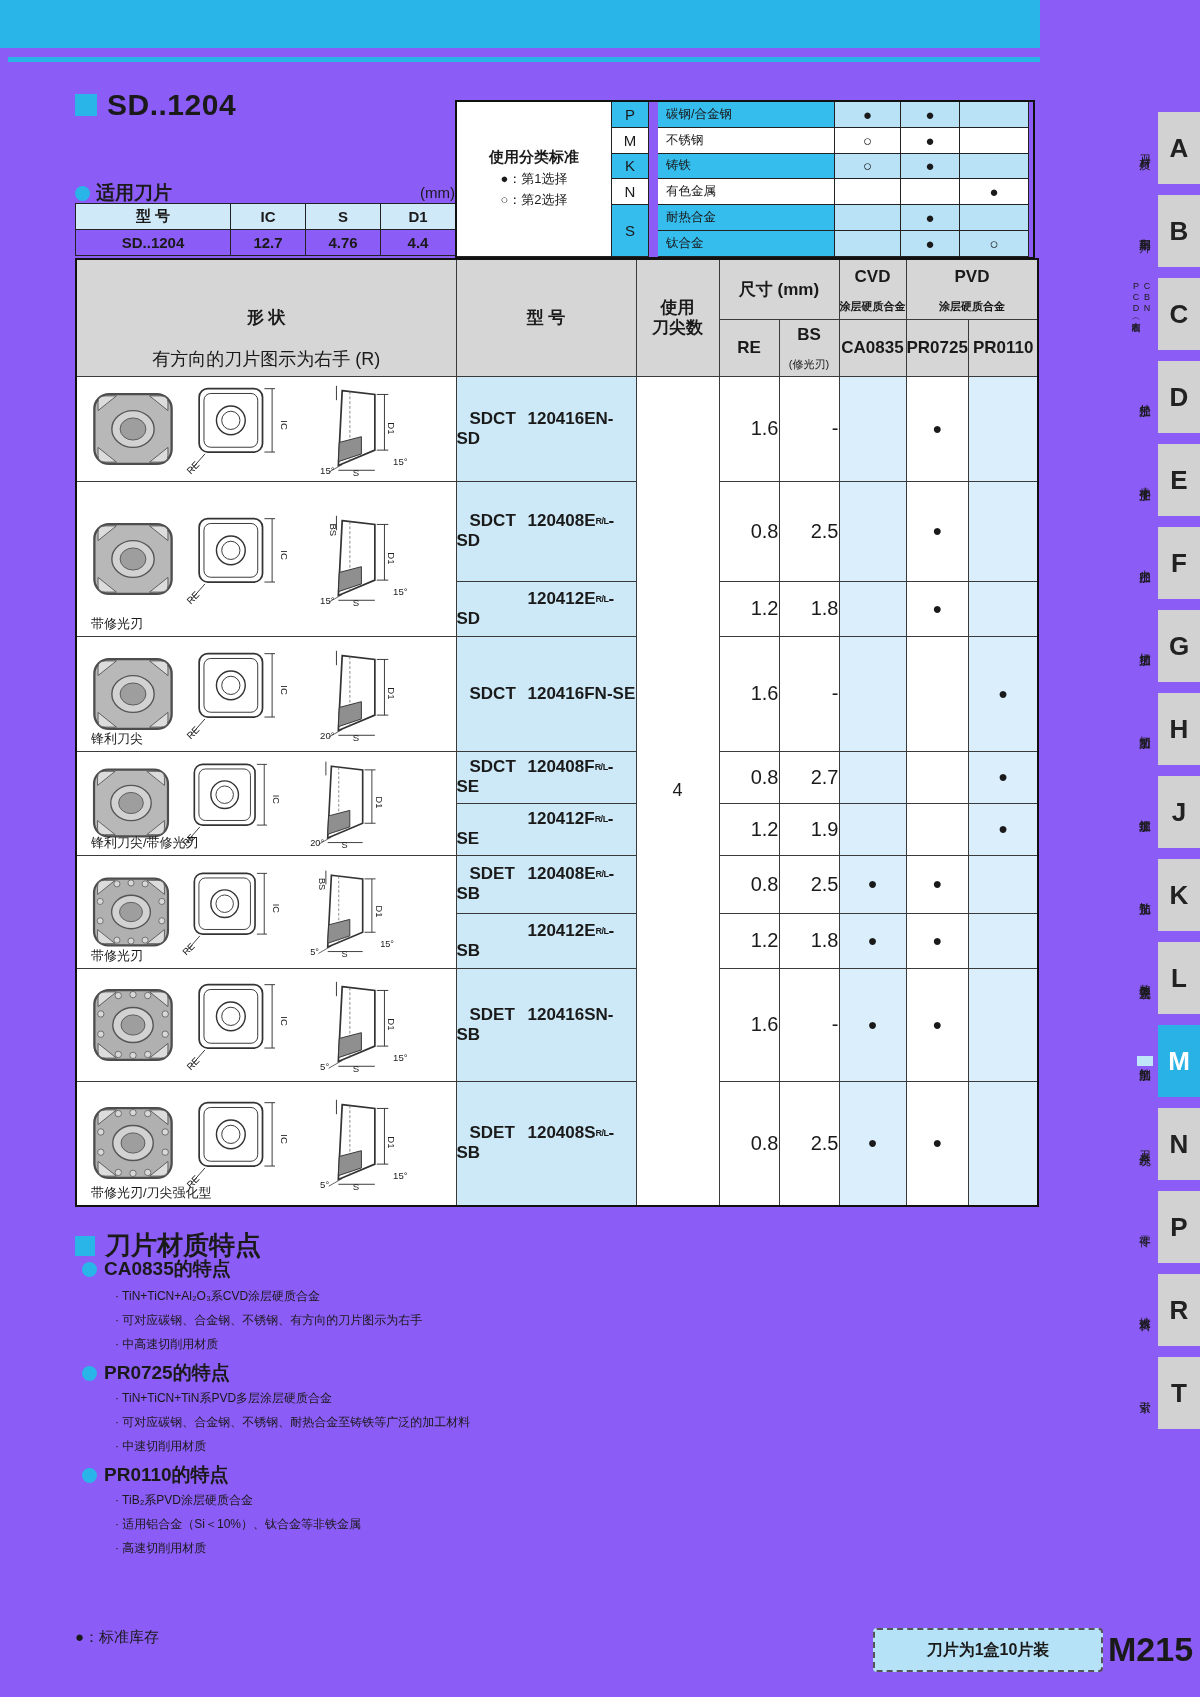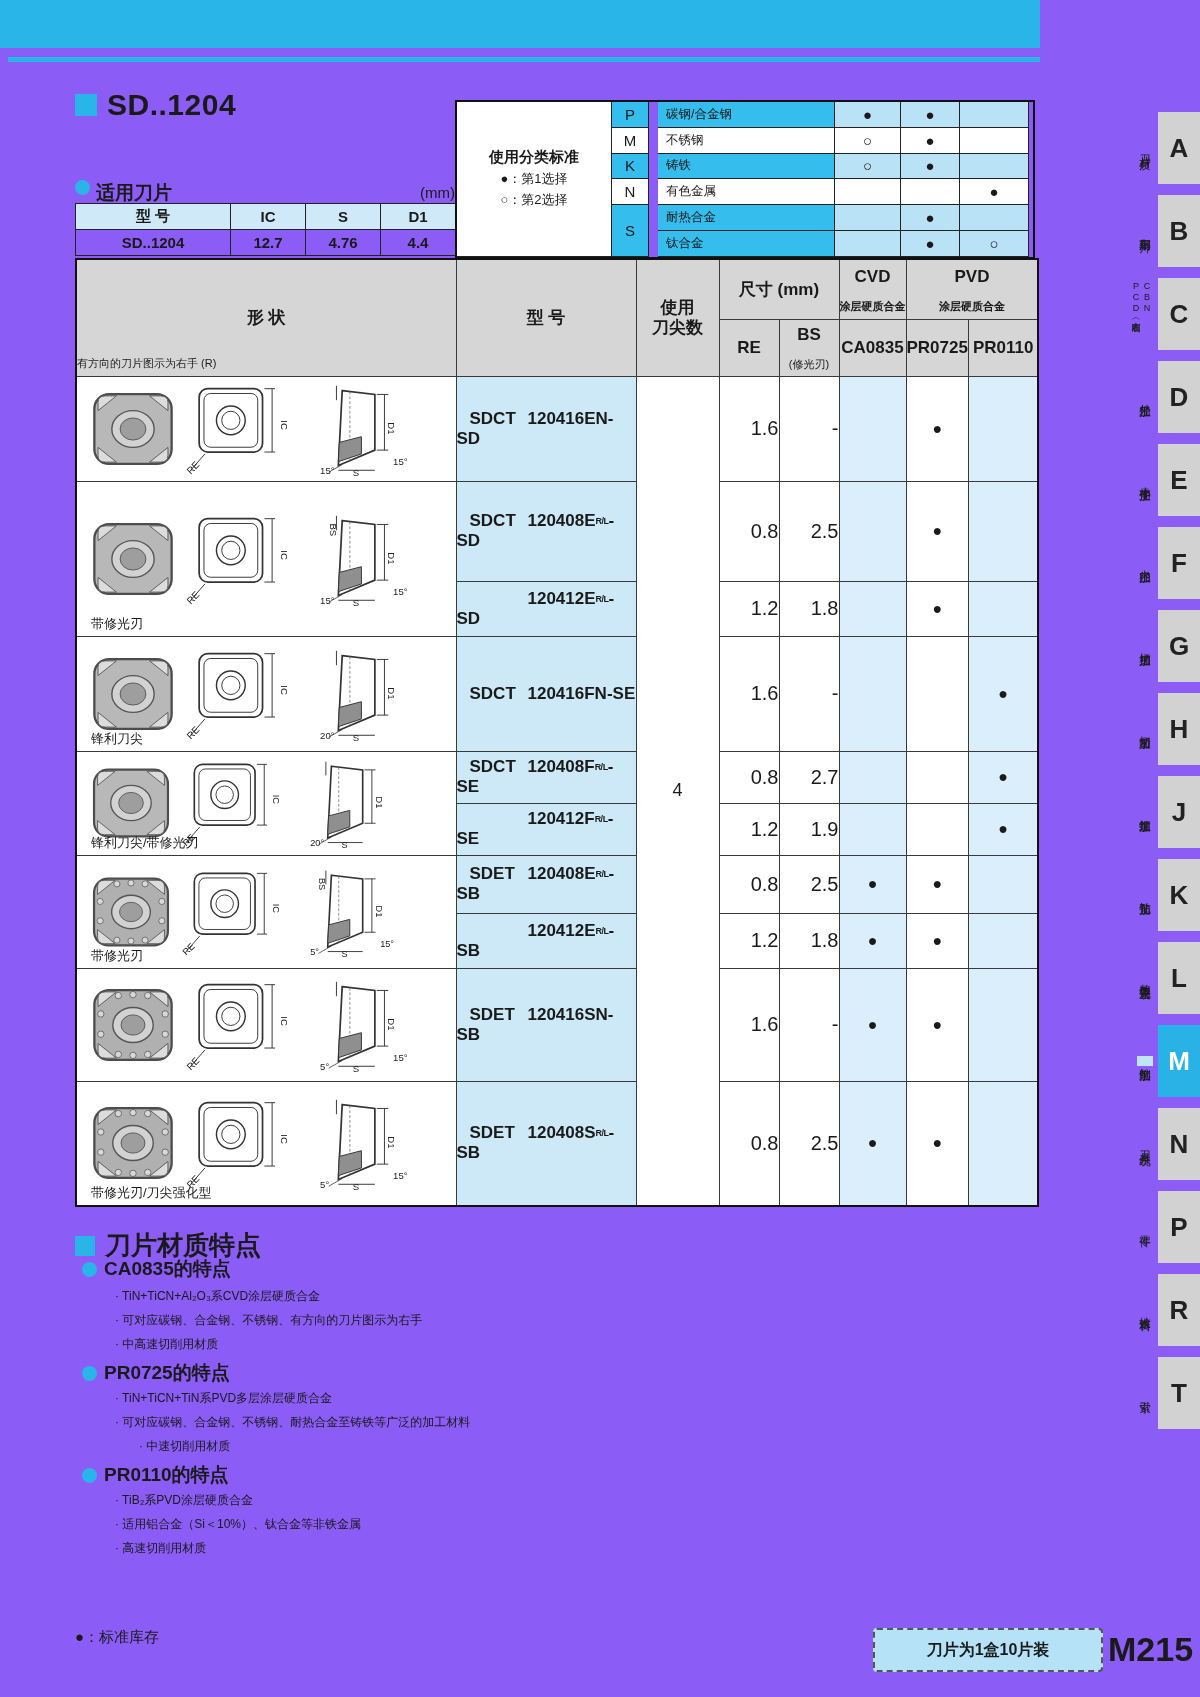--- a/index.html
+++ b/index.html
@@ -6,21 +6,21 @@
   .page{position:relative;width:1200px;height:1697px;background:#8b5cf6;overflow:hidden;
         font-family:"Liberation Sans","DejaVu Sans",sans-serif;color:#1a1a1a;}
   
   .topbar{position:absolute;left:0;top:0;width:1040px;height:48px;background:#29b5e8;}
   .topline{position:absolute;left:8px;top:57px;width:1032px;height:5px;background:#29b5e8;}
   
   .title-row{position:absolute;left:75px;top:88px;display:flex;align-items:center;gap:10px;}
   .cyan-square{width:22px;height:22px;background:#29b5e8;}
   .title-text{font-size:30px;font-weight:bold;letter-spacing:.5px;}
   
-  .appl-label{position:absolute;left:75px;top:180px;display:flex;gap:6px;font-size:19px;font-weight:bold;}
+  .appl-label{position:absolute;left:75px;top:180px;display:flex;align-items:center;gap:6px;font-size:19px;font-weight:bold;}
   .cyan-dot{width:15px;height:15px;border-radius:50%;background:#29b5e8;}
   .unit-mm{position:absolute;left:395px;top:184px;width:60px;text-align:right;font-size:15px;}
   table.appl{position:absolute;left:75px;top:203px;border-collapse:collapse;table-layout:fixed;}
   table.appl th,table.appl td{border:1.5px solid #222;height:25px;text-align:center;font-size:15px;padding:0;}
   table.appl th{background:#cfe9f8;font-weight:bold;}
   table.appl td{font-weight:bold;}
   
   .classif{position:absolute;left:455px;top:100px;width:580px;border:2px solid #111;box-sizing:border-box;
            display:grid;grid-template-columns:155px 37px 186px 66px 59px 69px;grid-auto-rows:25.8px;}
   .classif div{box-sizing:border-box;border-right:1px solid #222;border-bottom:1px solid #222;
@@ -34,21 +34,21 @@
   .classif .lbl.hl{background:#35bdee;}
   .classif .mk{justify-content:center;font-size:15px;background:#fff;}
   .classif .mk.hl{background:#b9e2f6;}
   .classif .s-span{grid-row:5/7;}
   
   table.main{position:absolute;left:75px;top:258px;border-collapse:collapse;table-layout:fixed;border:2px solid #111;}
   table.main th,table.main td{border:1px solid #3a3a3a;padding:0;overflow:hidden;}
   table.main th{background:#d6d6d6;font-size:17px;font-weight:bold;text-align:center;vertical-align:middle;}
   th.h-model{background:#c8c8c8;}
   .h-shape-inner{position:relative;height:115px;display:flex;align-items:center;justify-content:center;}
-  .h-shape-note{position:absolute;bottom:4px;left:0;right:0;text-align:left;font-size:11px;font-weight:normal;}
+  .h-shape-note{position:absolute;bottom:4px;left:0;right:0;text-align:center;font-size:18px;font-weight:normal;}
   .h-sub{display:block;font-size:11px;font-weight:bold;line-height:11px;margin-top:14px;}
   .h-two{line-height:20px;}
   td.model{background:#cde9f7;font-weight:bold;font-size:17px;vertical-align:middle;}
   td.model .prefix{display:inline-block;width:58px;padding-left:13px;}
   .rl{font-size:9px;letter-spacing:-.5px;vertical-align:2px;}
   td.tips{text-align:center;vertical-align:middle;font-size:18px;background:#fff;}
   td.num{text-align:right;vertical-align:middle;font-size:20px;background:#fff;}
   td.ca,td.p110{text-align:center;vertical-align:middle;font-size:16px;background:#daeefb;}
   td.p725{text-align:center;vertical-align:middle;font-size:16px;background:#fff;}
   td.shape{background:#fff;position:relative;vertical-align:middle;}
@@ -511,21 +511,21 @@
   <div class="mat-bullet" style="top:1288px;">· TiN+TiCN+Al₂O₃系CVD涂层硬质合金</div>
   <div class="mat-bullet" style="top:1312px;">· 可对应碳钢、合金钢、不锈钢、有方向的刀片图示为右手</div>
   <div class="mat-bullet" style="top:1336px;">· 中高速切削用材质</div>
 
   <div class="mat-sec-title" style="left:82px;top:1360px;">
     <div class="cyan-dot"></div>
     <span>PR0725的特点</span>
   </div>
   <div class="mat-bullet" style="top:1390px;">· TiN+TiCN+TiN系PVD多层涂层硬质合金</div>
   <div class="mat-bullet" style="top:1414px;">· 可对应碳钢、合金钢、不锈钢、耐热合金至铸铁等广泛的加工材料</div>
-  <div class="mat-bullet" style="top:1438px;margin-left:24px;">· 中速切削用材质</div>
+  <div class="mat-bullet" style="top:1438px;">· 中速切削用材质</div>
 
   <div class="mat-sec-title" style="left:82px;top:1462px;">
     <div class="cyan-dot"></div>
     <span>PR0110的特点</span>
   </div>
   <div class="mat-bullet" style="top:1492px;">· TiB₂系PVD涂层硬质合金</div>
   <div class="mat-bullet" style="top:1516px;">· 适用铝合金（Si＜10%）、钛合金等非铁金属</div>
   <div class="mat-bullet" style="top:1540px;">· 高速切削用材质</div>
 
   <div class="stock-note">●：标准库存</div>

